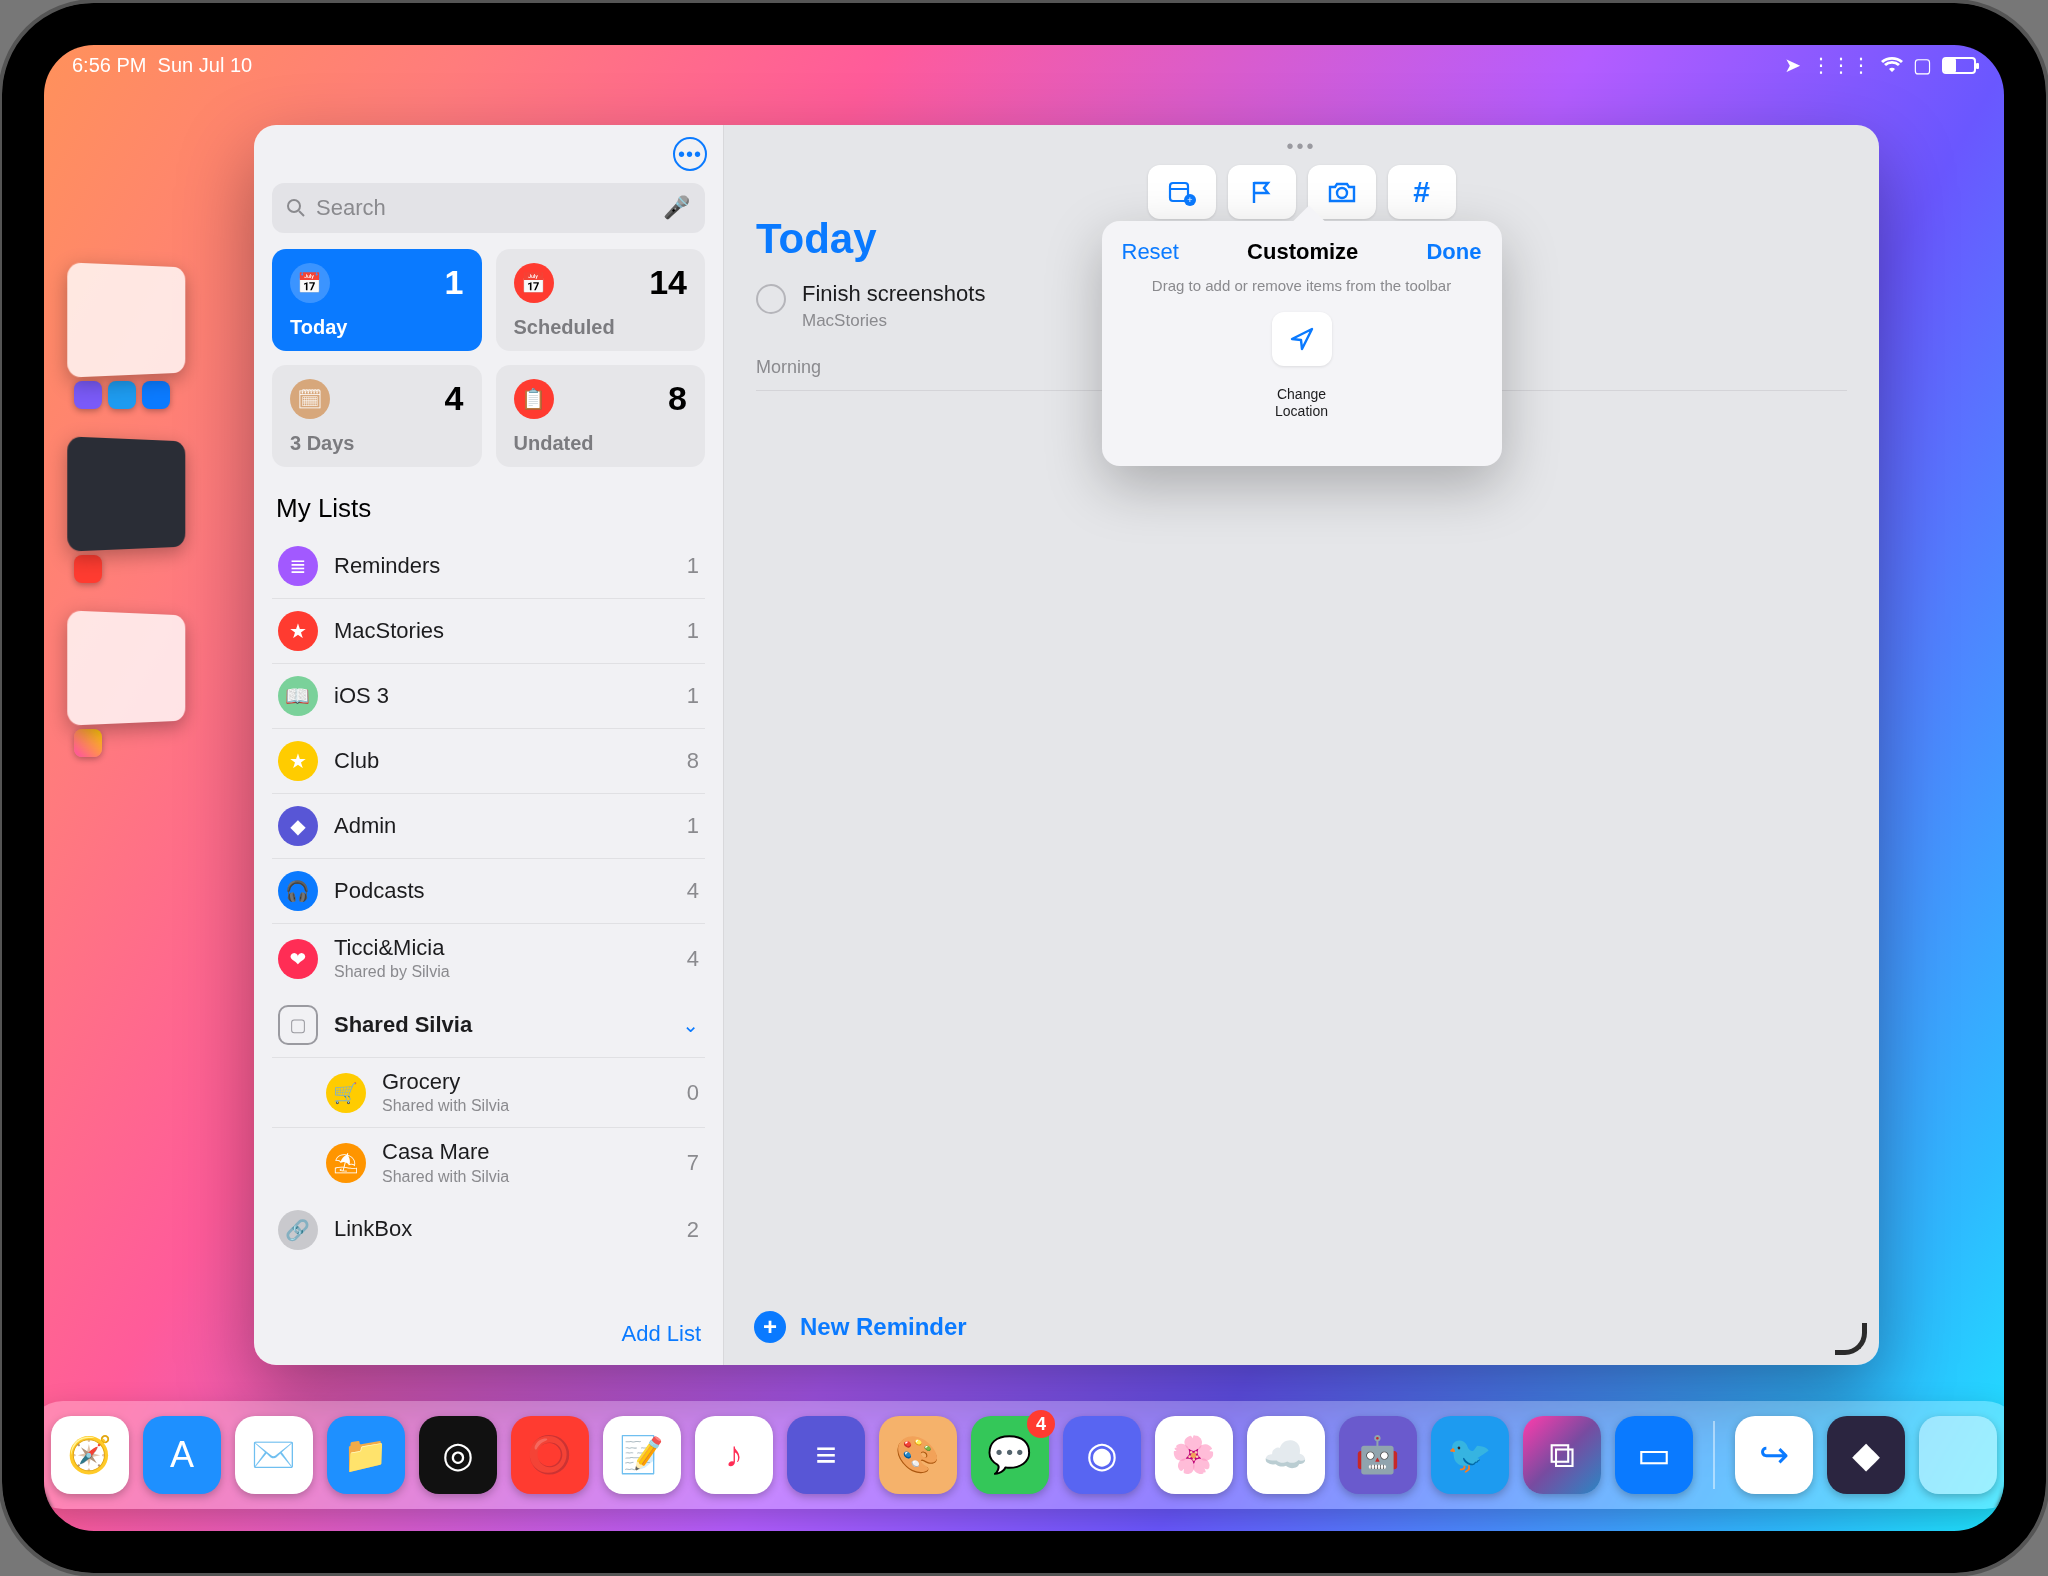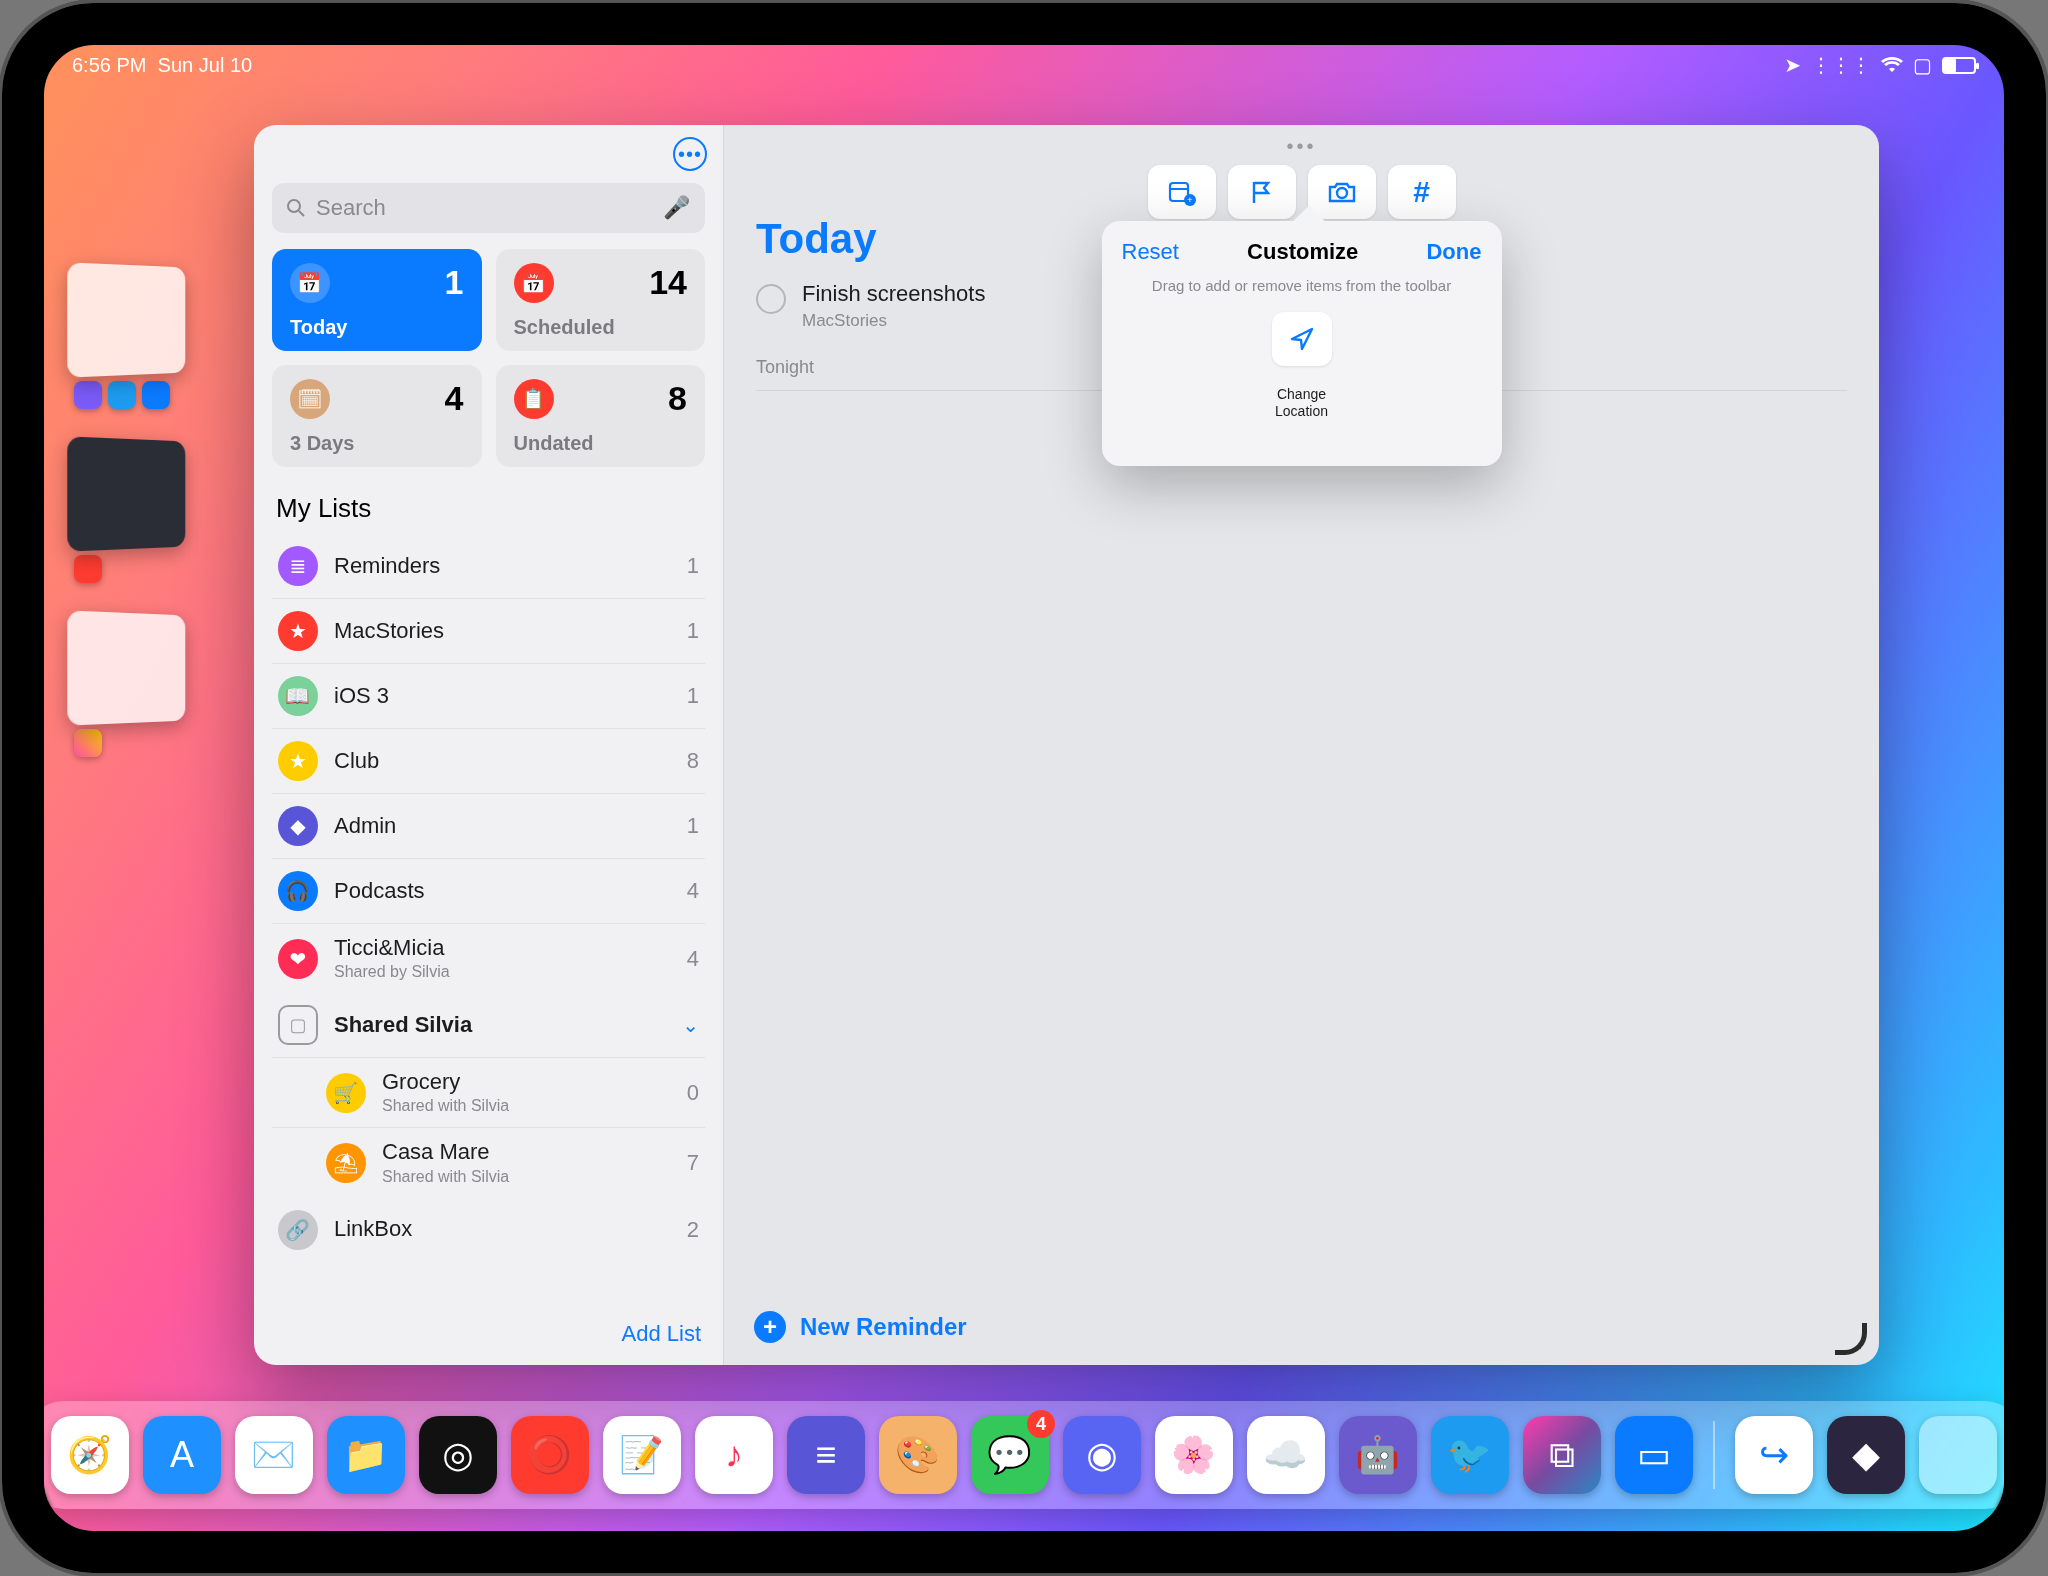--- a/index.html
+++ b/index.html
@@ -349,21 +349,21 @@
 
       <div class="todo">
         <div class="circ"></div>
         <div>
           <div class="tt">Finish screenshots</div>
           <div class="ts">MacStories</div>
         </div>
       </div>
 
       <div class="seg" id="sections">
-            <div class="sh">Tonight</div>
+            <div class="sh">Morning</div>
           </div>
 
       <div class="popover">
         <div class="hdr">
           <span class="lnk">Reset</span>
           <span class="ttl">Customize</span>
           <span class="lnk" style="font-weight:600">Done</span>
         </div>
         <div class="hint">Drag to add or remove items from the toolbar</div>
         <div class="item">

